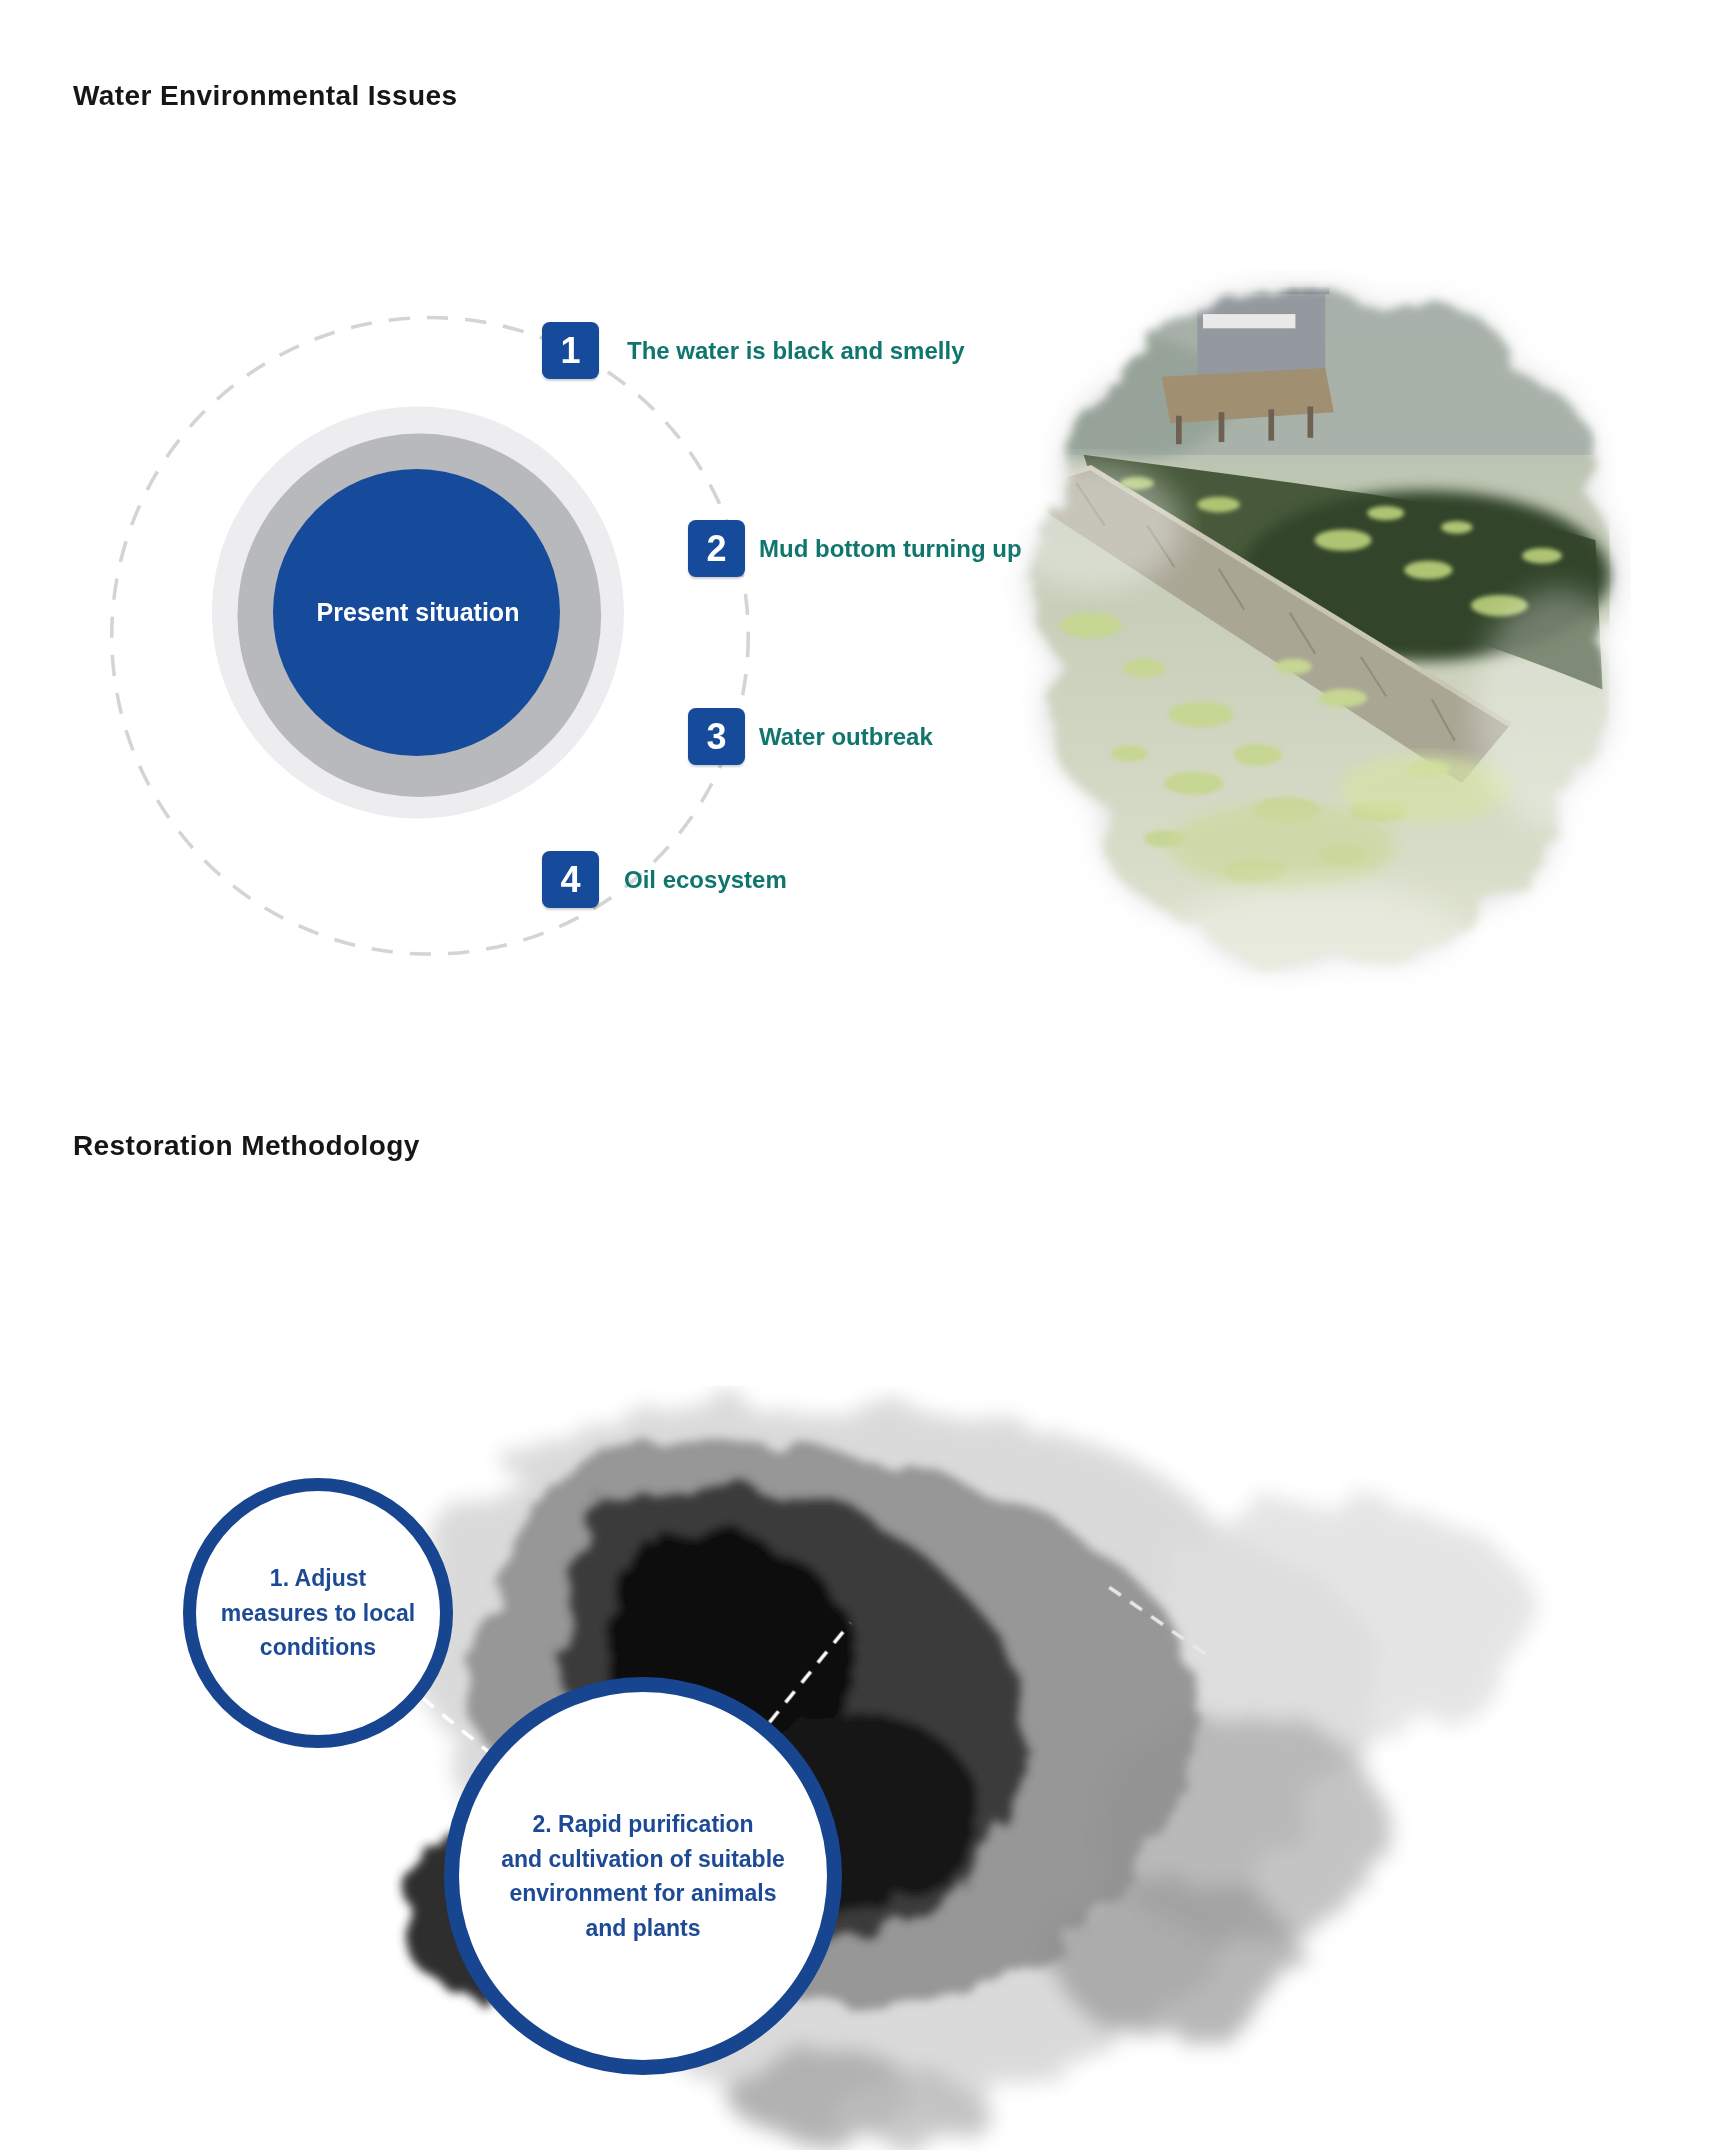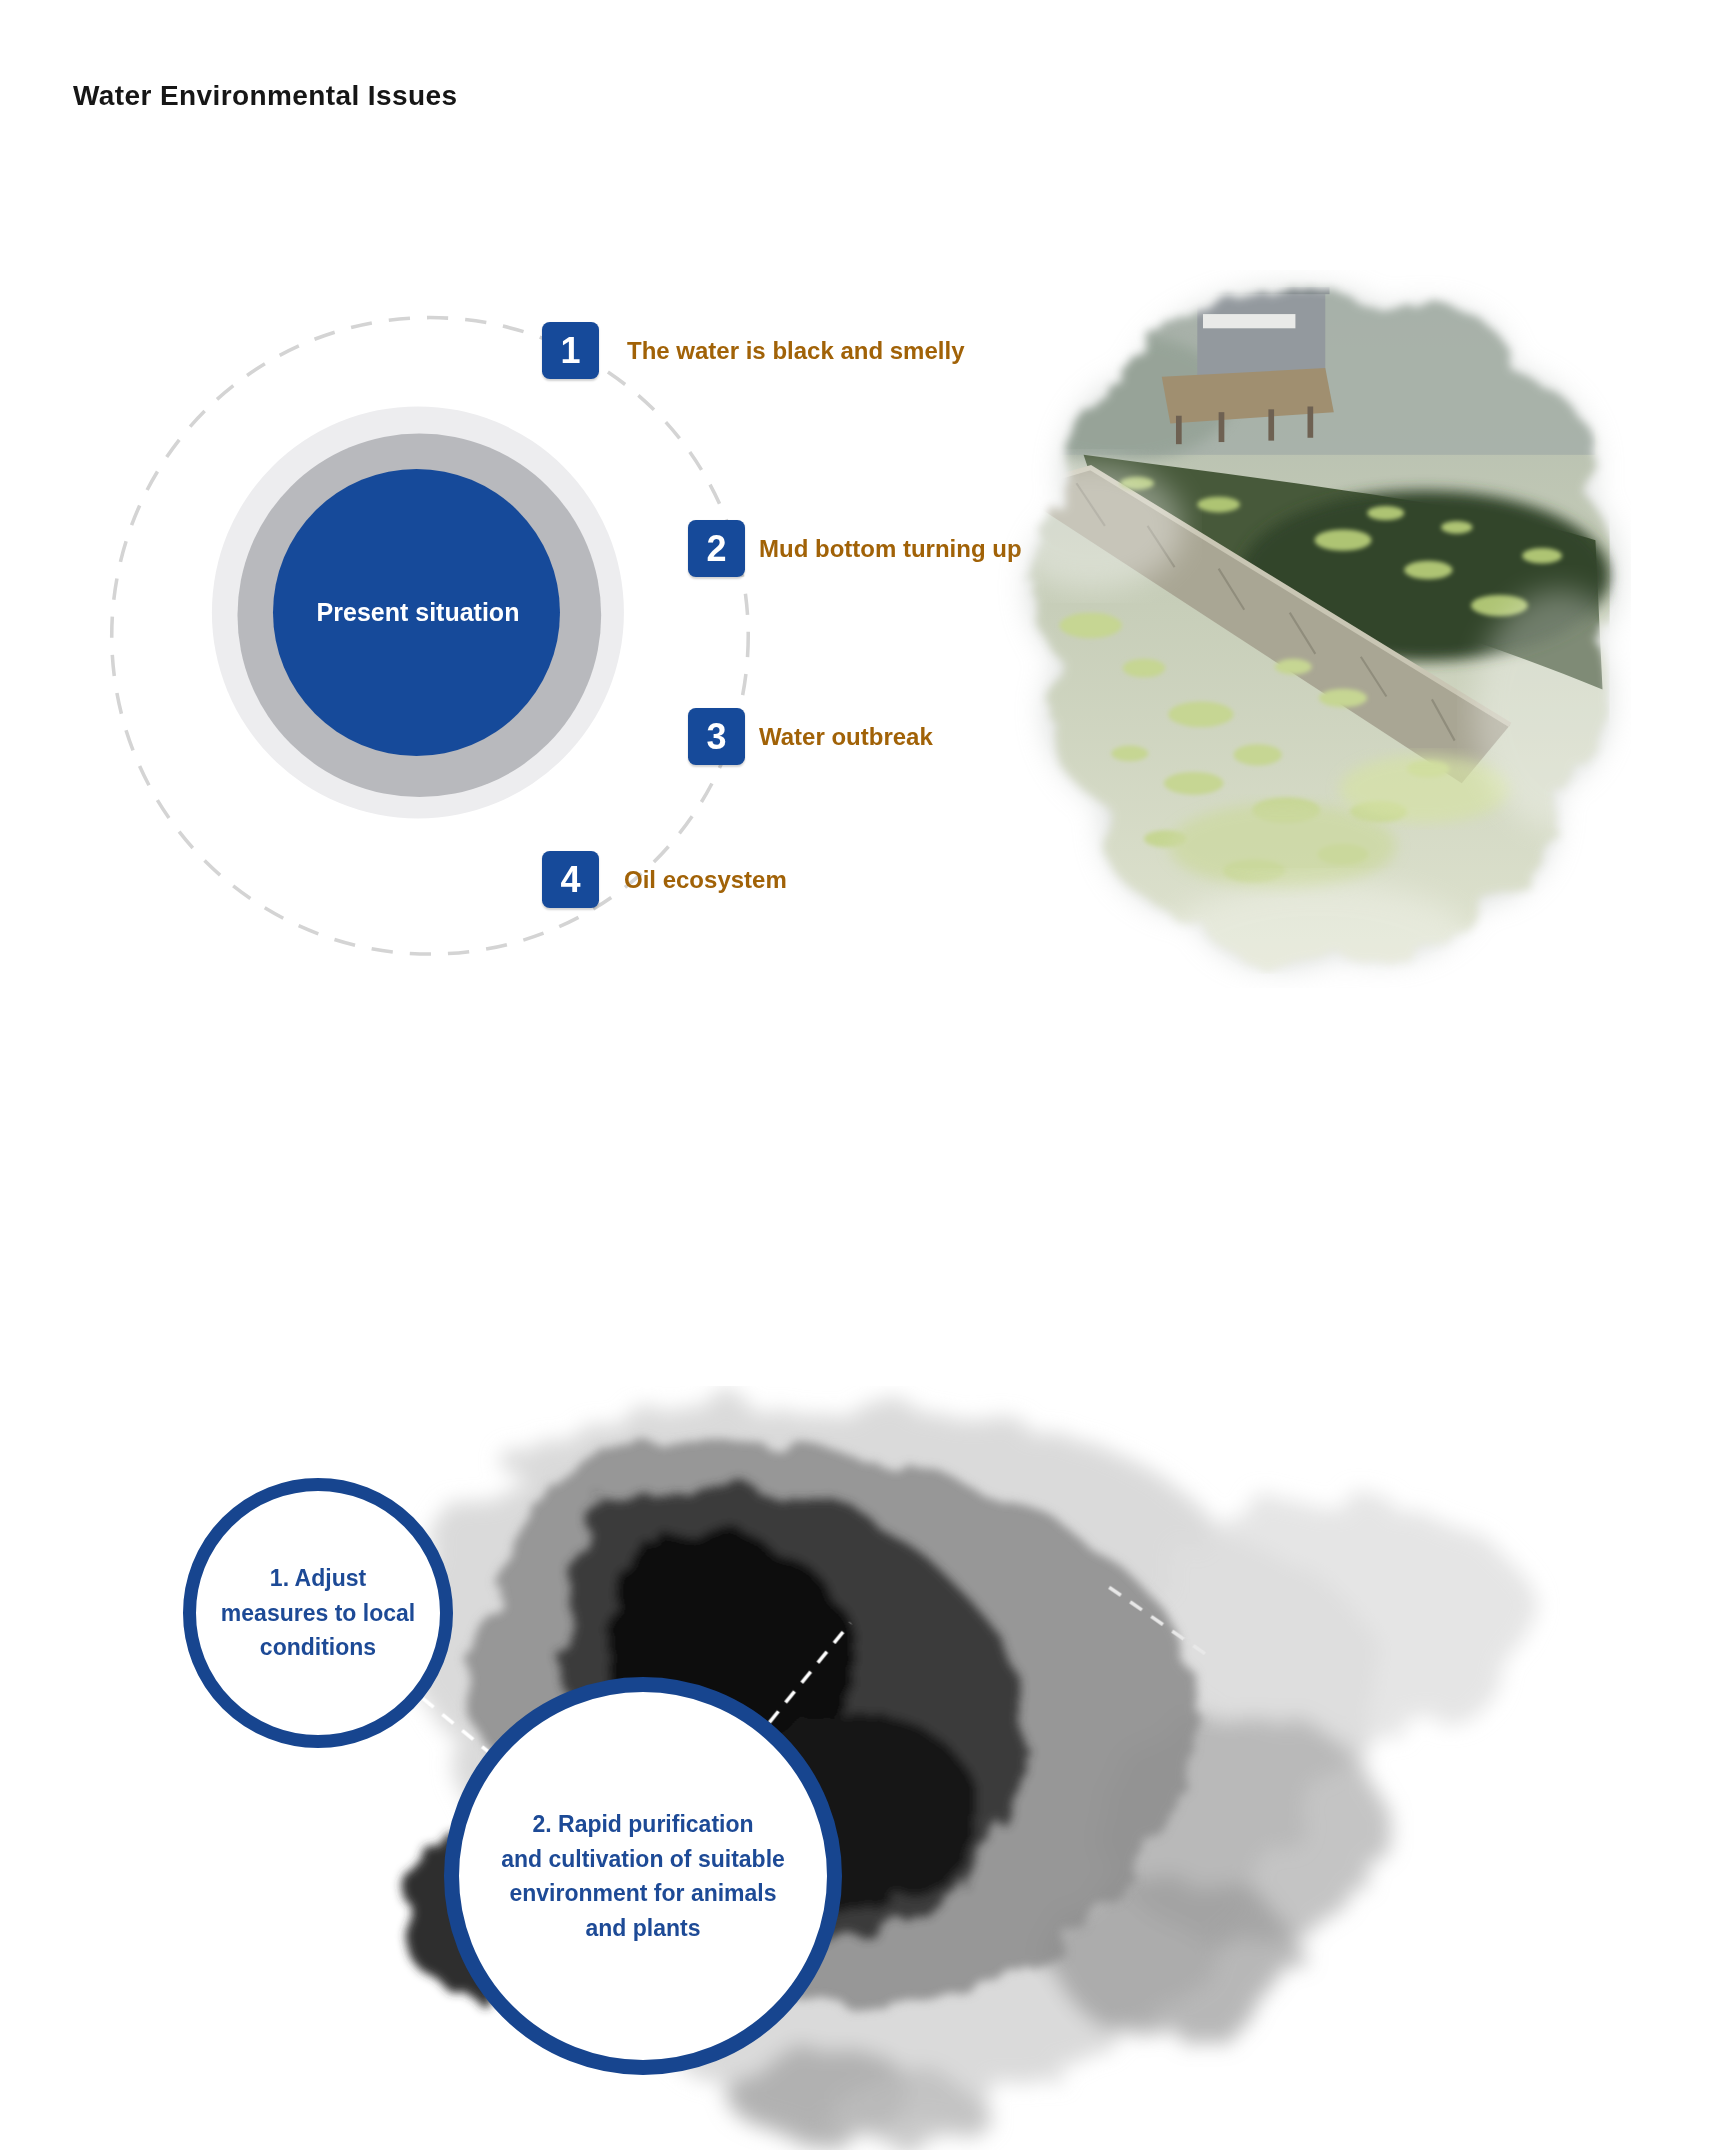--- a/index.html
+++ b/index.html
@@ -31,21 +31,21 @@
     font-weight:bold;
     display:flex;align-items:center;justify-content:center;
     box-shadow:0 1.4px 2.1px rgba(0,0,0,0.18);
   }
   .issue-label{
     position:absolute;
     height:57px;
     line-height:57px;
     font-size:24px;
     font-weight:bold;
-    color:#a16207;
+    color:#0f766e;
     white-space:nowrap;
   }
   .center-label{
     position:absolute;
     left:276px;top:591px;
     width:284px;height:43px;
     line-height:43px;
     text-align:center;
     color:#ffffff;
     font-size:25px;
@@ -184,20 +184,21 @@
       </g>
       <ellipse cx="420" cy="810" rx="160" ry="60" fill="#ccd9a0" opacity="0.75" filter="url(#soft2)"></ellipse>
       <ellipse cx="620" cy="730" rx="120" ry="48" fill="#d6e2a6" opacity="0.7" filter="url(#soft2)"></ellipse>
 
       <ellipse cx="150" cy="360" rx="130" ry="90" fill="#ffffff" opacity="0.35" filter="url(#soft5)"></ellipse>
       <ellipse cx="810" cy="620" rx="120" ry="170" fill="#ffffff" opacity="0.3" filter="url(#soft5)"></ellipse>
       <ellipse cx="470" cy="950" rx="220" ry="90" fill="#ffffff" opacity="0.3" filter="url(#soft5)"></ellipse>
     </g>
   </svg>
 
+  <div class="section-title" style="top:1130px;">Restoration Methodology</div>
 
   <svg class="abs" style="left:355px;top:1386px;" width="1251" height="765" viewBox="0 0 1760 1076">
     <defs>
       <filter id="ink" x="-15%" y="-15%" width="130%" height="130%">
         <feTurbulence type="fractalNoise" baseFrequency="0.014" numOctaves="3" seed="4" result="n2"></feTurbulence>
         <feDisplacementMap in="SourceGraphic" in2="n2" scale="60"></feDisplacementMap>
         <feGaussianBlur stdDeviation="7"></feGaussianBlur>
       </filter>
       <filter id="inkSoft" x="-15%" y="-15%" width="130%" height="130%">
         <feTurbulence type="fractalNoise" baseFrequency="0.012" numOctaves="3" seed="11" result="n3"></feTurbulence>

